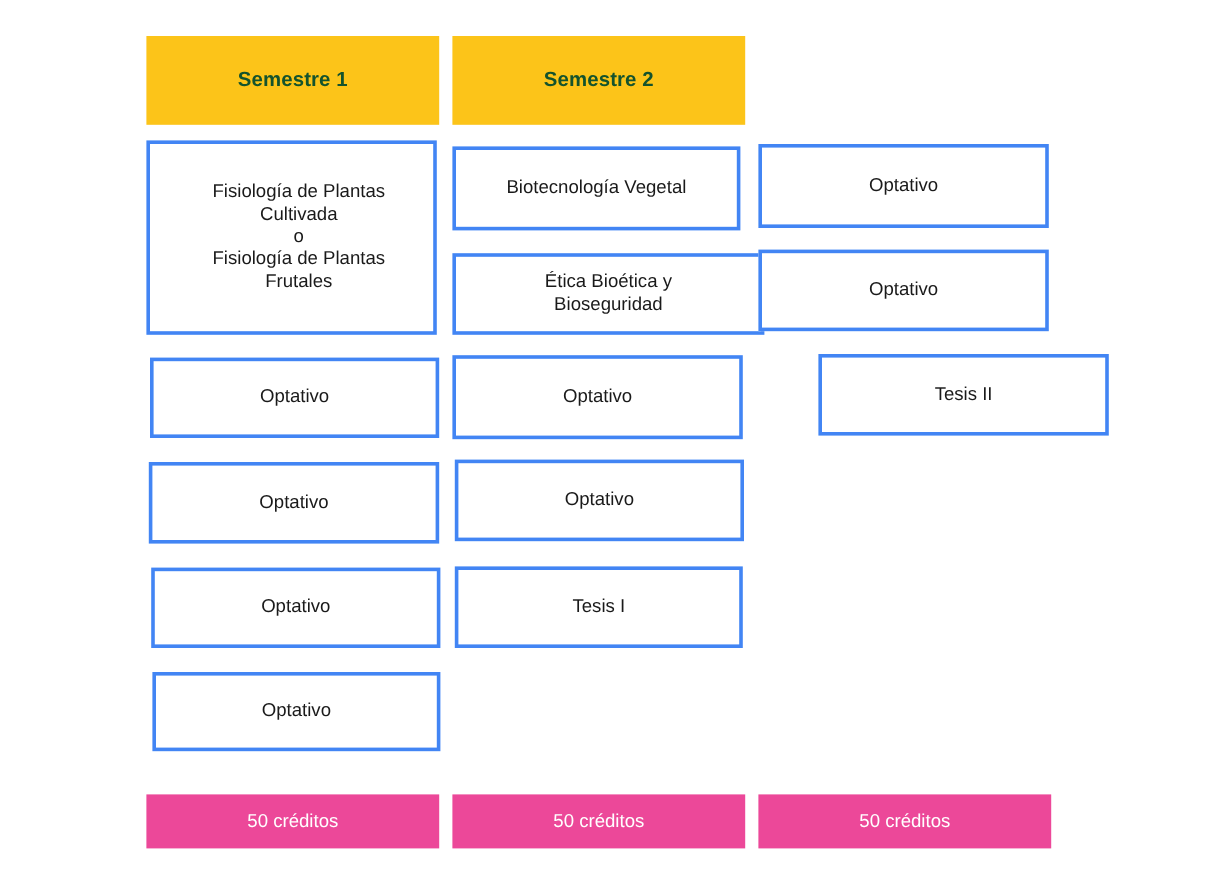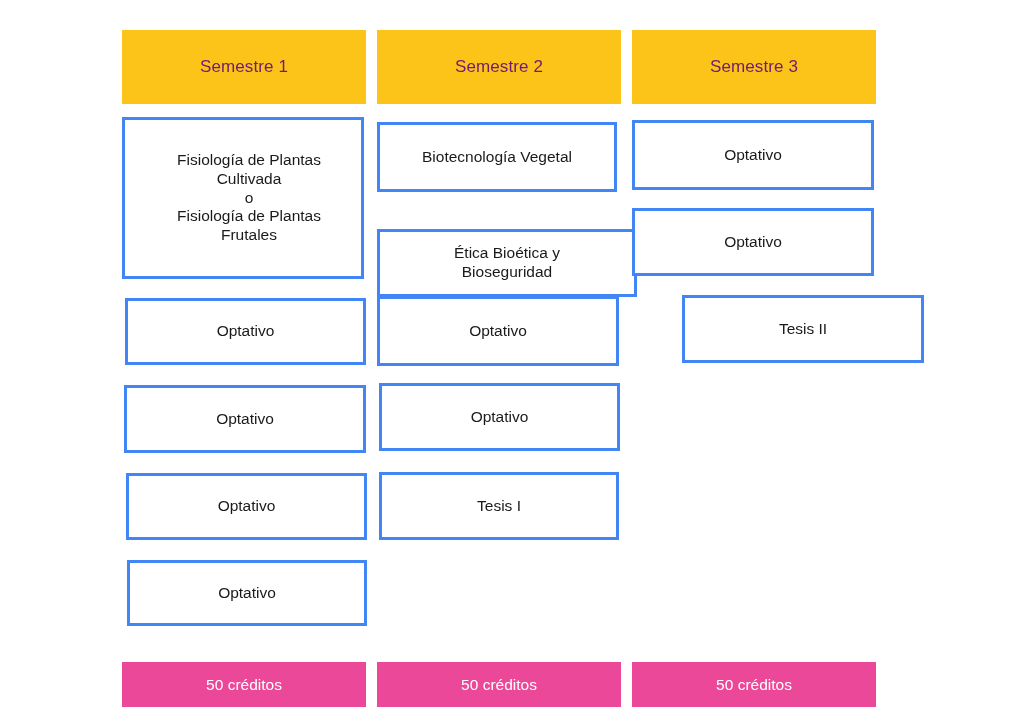--- a/index.html
+++ b/index.html
@@ -41,22 +41,22 @@
     width: 244px;
     height: 74px;
     background: #fcc419;
     display: flex;
     align-items: center;
     justify-content: center;
     box-sizing: border-box;
   }
   .semester-header .header-label {
     font-size: 17px;
-    font-weight: normal;
-    color: #701a75;
+    font-weight: bold;
+    color: #14532d;
     letter-spacing: 0.1px;
     text-align: center;
   }
 
   
   .course-box {
     position: absolute;
     box-sizing: border-box;
     background: #ffffff;
     border: 3px solid #4285f4;
@@ -75,21 +75,21 @@
 
   
   #c1-box-0 { left: 1px;  top: 117px; width: 242px; height: 162px; padding-left: 20px; }
   #c1-box-1 { left: 4px;  top: 298px; width: 241px; height: 67px; }
   #c1-box-2 { left: 3px;  top: 385px; width: 242px; height: 68px; }
   #c1-box-3 { left: 5px;  top: 473px; width: 241px; height: 67px; }
   #c1-box-4 { left: 6px;  top: 560px; width: 240px; height: 66px; }
 
   
   #c2-box-0 { left: 1px;  top: 122px; width: 240px; height: 70px; }
-  #c2-box-1 { left: 1px;  top: 229px; width: 260px; height: 68px; }
+  #c2-box-1 { left: 1px;  top: 211px; width: 260px; height: 68px; }
   #c2-box-2 { left: 1px;  top: 296px; width: 242px; height: 70px; }
   #c2-box-3 { left: 3px;  top: 383px; width: 241px; height: 68px; }
   #c2-box-4 { left: 3px;  top: 472px; width: 240px; height: 68px; }
 
   
   #c3-box-0 { left: 1px;  top: 120px; width: 242px; height: 70px; }
   #c3-box-1 { left: 1px;  top: 208px; width: 242px; height: 68px; }
   #c3-box-2 { left: 4px;  top: 295px; width: 242px; height: 68px; margin-left: 47px; }
 
   
@@ -170,23 +170,20 @@
       <span class="course-label">Tesis I</span>
     </div>
 
     <div class="credits-bar">
       <span class="credits-label">50 créditos</span>
     </div>
   </div>
 
   <div class="column" id="column-3">
 
-    <div class="semester-header">
-      <span class="header-label">Semestre 3</span>
-    </div>
 
     <div class="course-box" id="c3-box-0">
       <span class="course-label">Optativo</span>
     </div>
     <div class="course-box" id="c3-box-1">
       <span class="course-label">Optativo</span>
     </div>
     <div class="course-box" id="c3-box-2">
       <span class="course-label">Tesis II</span>
     </div>

